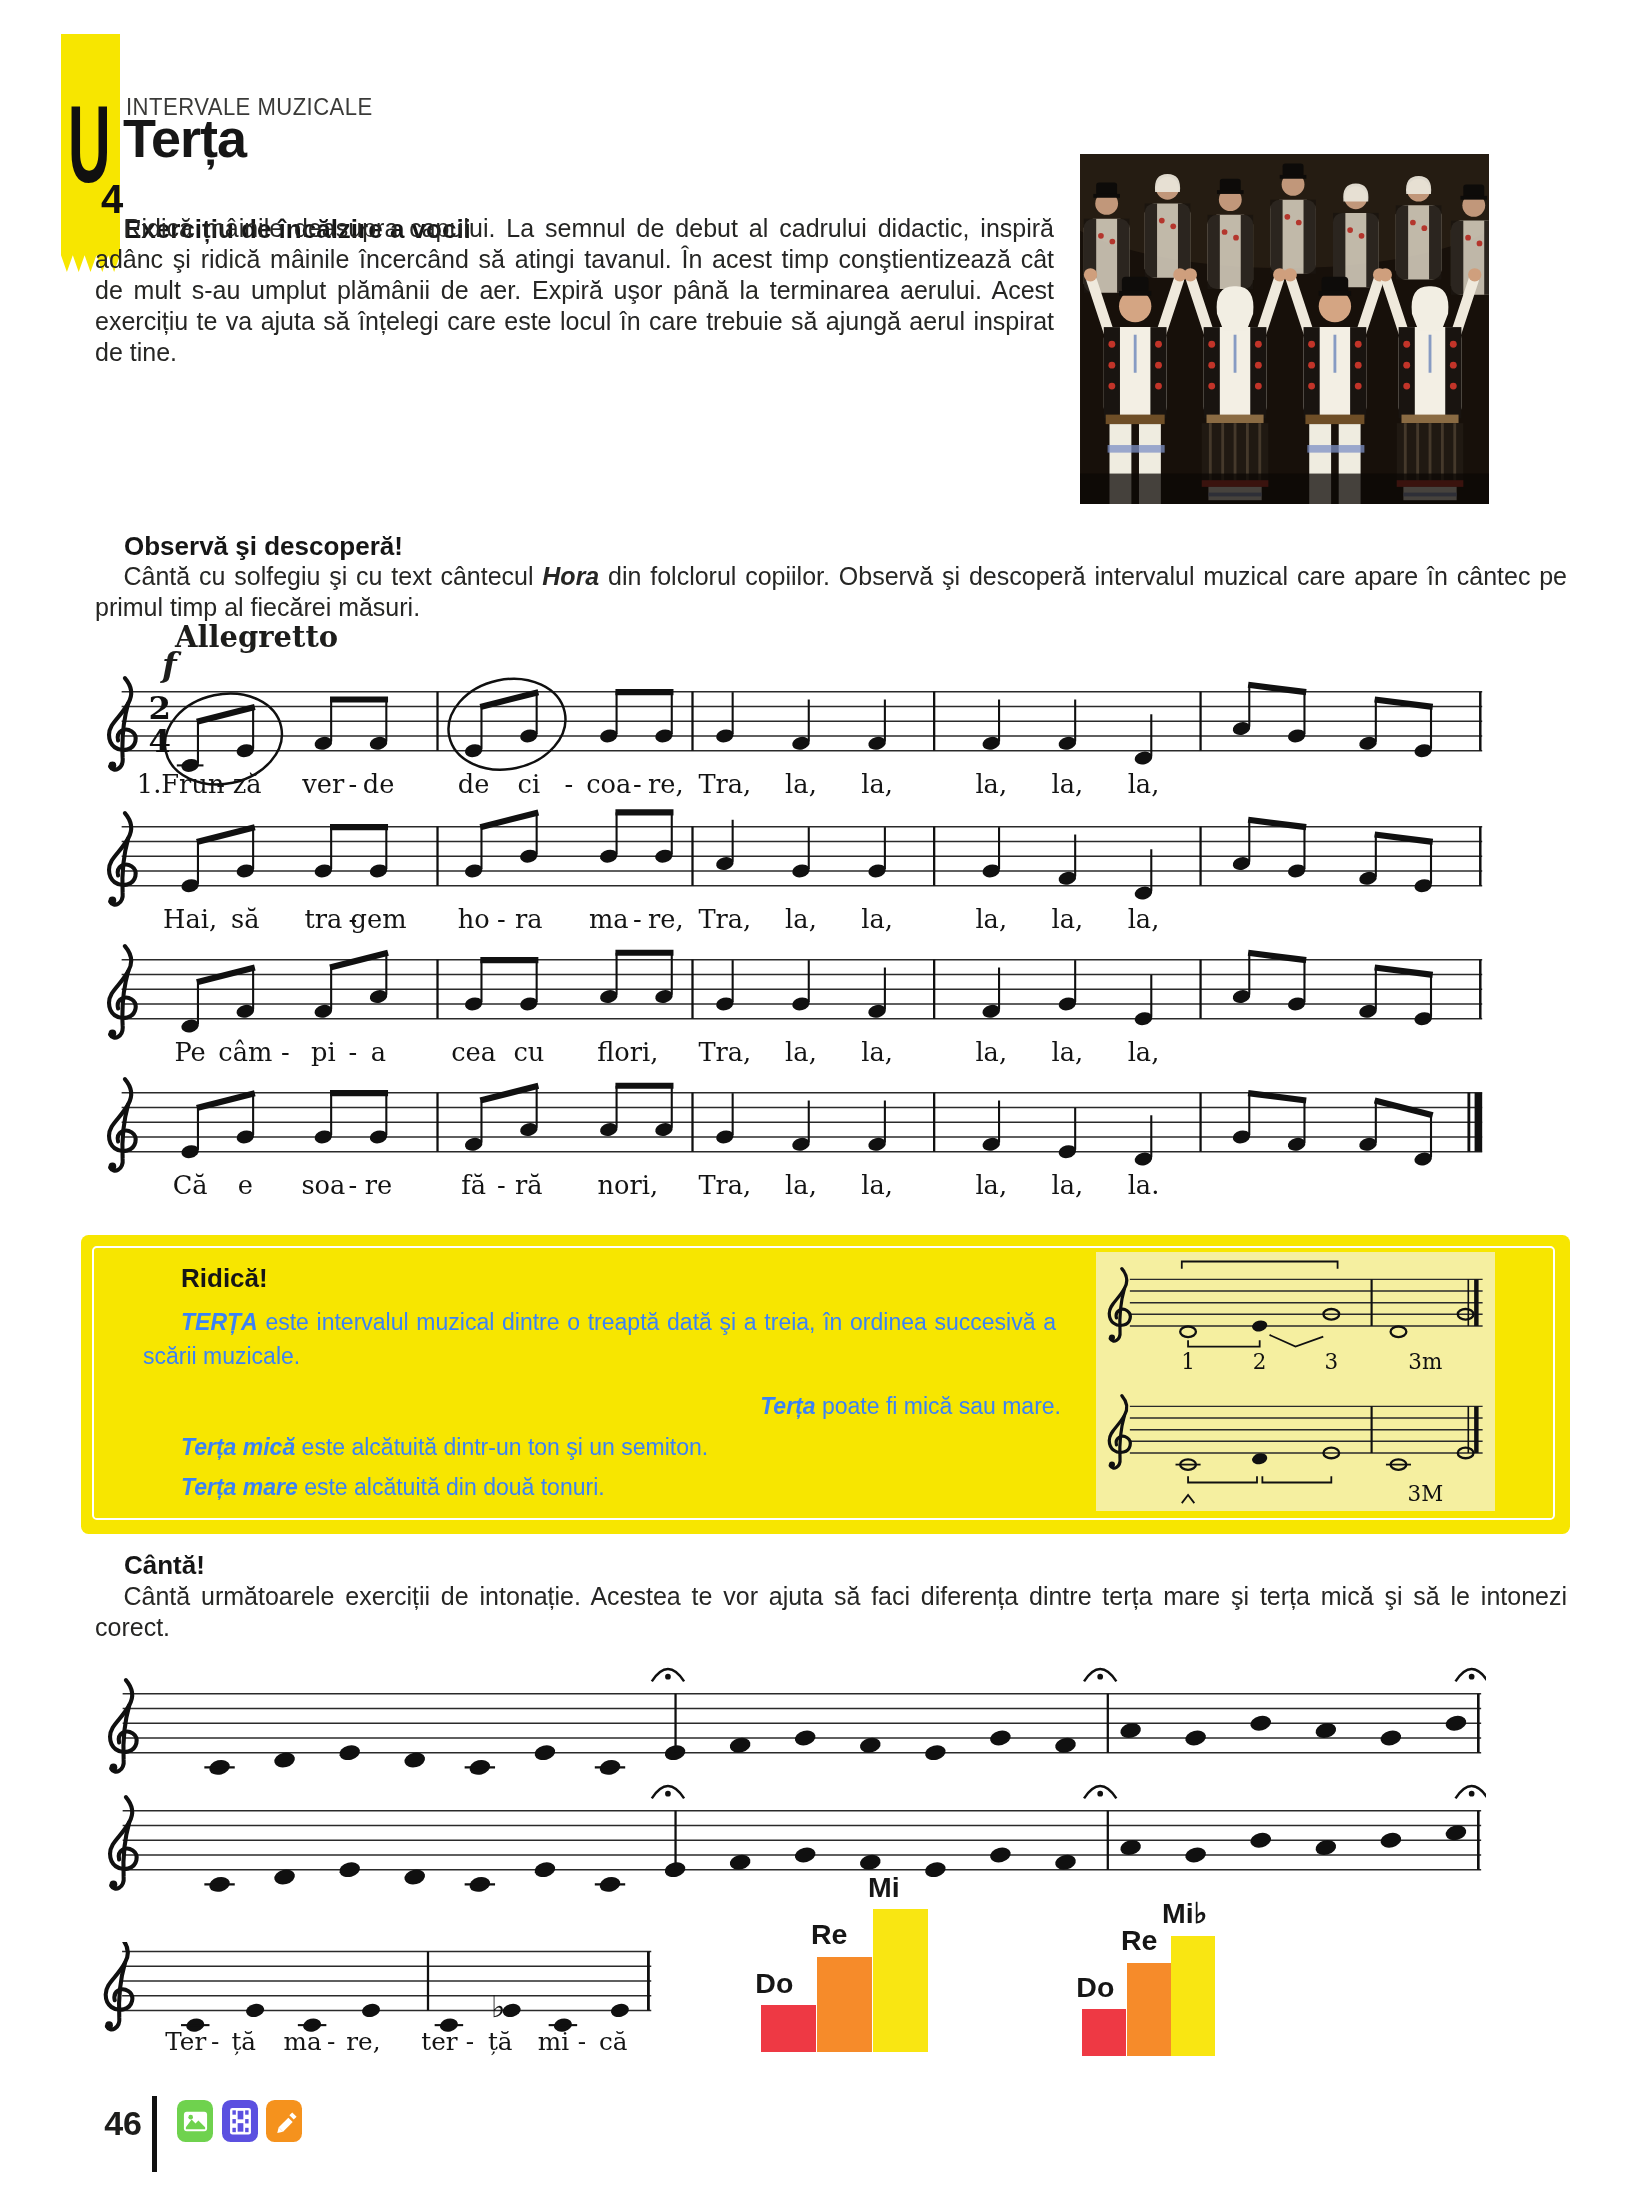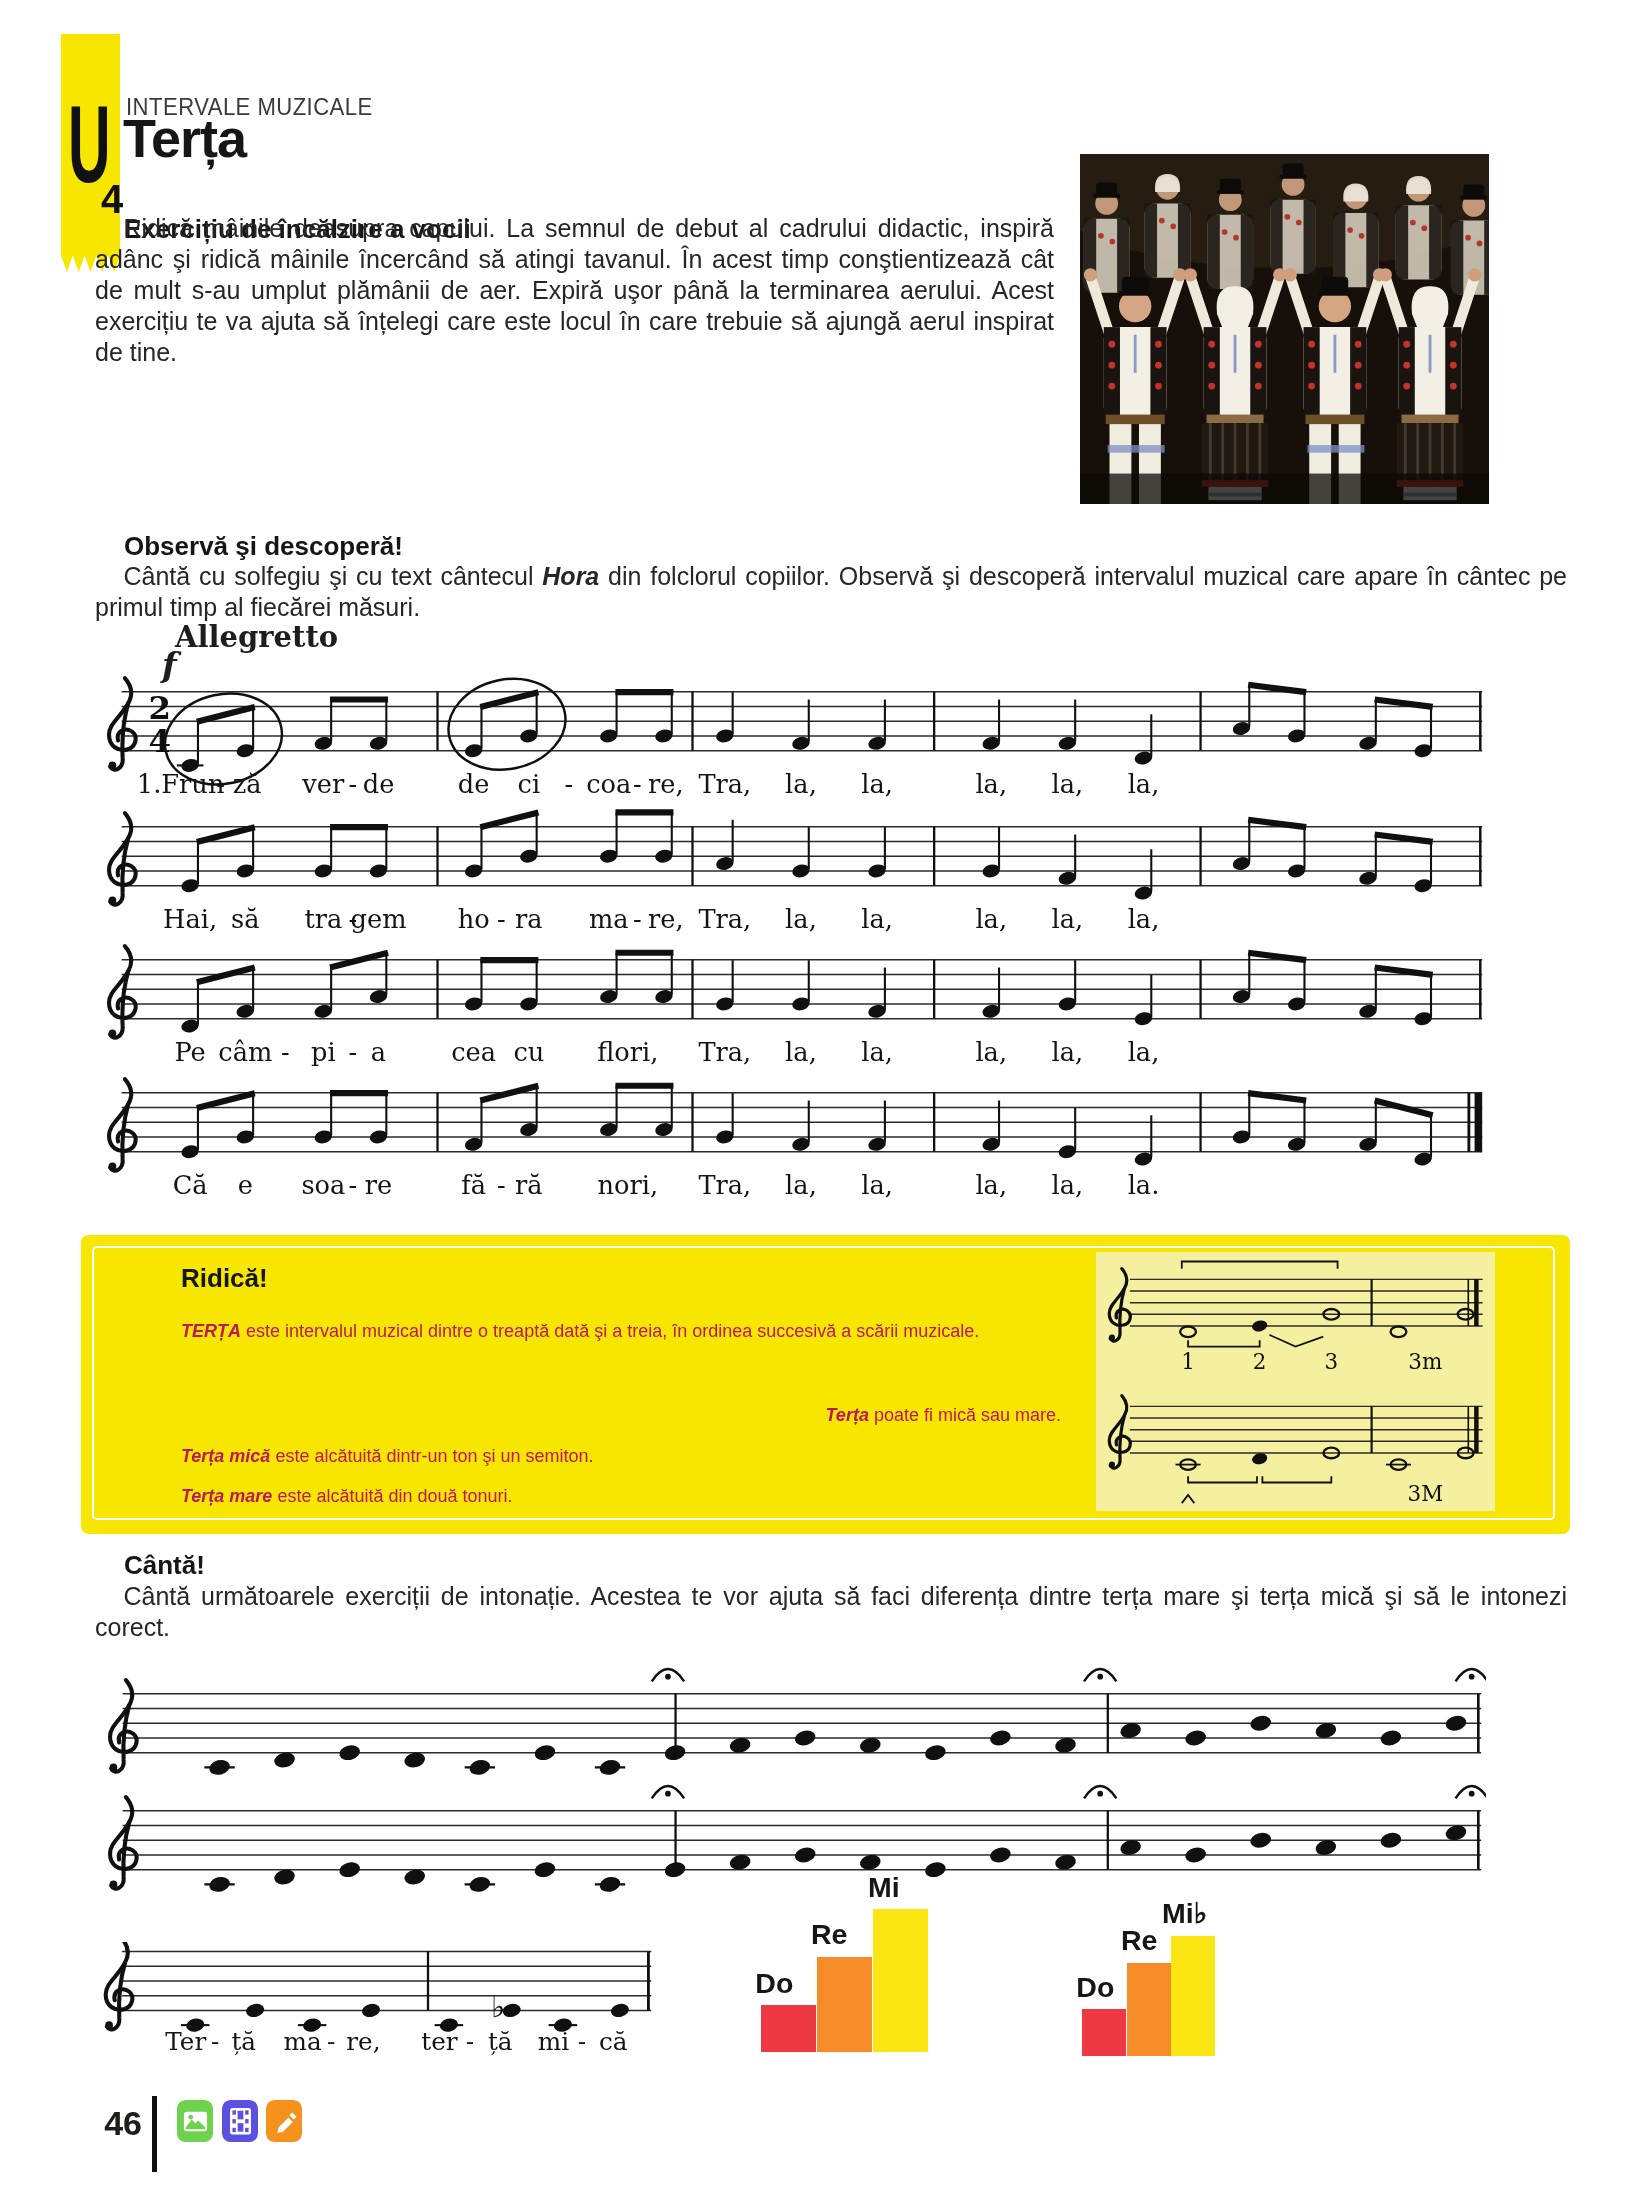--- a/index.html
+++ b/index.html
@@ -9,21 +9,21 @@
   .kicker{font-size:24px;color:#3a3a38;letter-spacing:0.5px;transform:scaleX(.92);transform-origin:left;}
   .title{font-size:54px;font-weight:700;letter-spacing:-1px;color:#161616;}
   .ribbon{background:#f7e600;clip-path:polygon(0 0,100% 0,100% 93%,90% 100%,80% 93%,70% 100%,60% 93%,50% 100%,40% 93%,30% 100%,20% 93%,10% 100%,0 93%);}
   .uletter{font-size:59px;font-weight:700;color:#101010;transform:scaleY(1.85);transform-origin:top left;line-height:1;}
   .unum{font-size:40px;font-weight:700;color:#101010;}
   .h2{font-size:26px;font-weight:700;color:#161616;}
   .body-text{font-size:25px;line-height:31px;text-align:justify;text-indent:28.5px;color:#262624;}
   .retine-box{background:#f7e600;border-radius:7.6px;}
   .retine-inner{border:2.9px solid #ffffff;border-radius:4.8px;}
   .retine-panel{background:#f5efa0;}
-  .retine-text{font-size:18px;line-height:53px;text-align:justify;color:#be185d;}
+  .retine-text{font-size:23px;line-height:34px;text-align:justify;color:#3b82f6;}
   .bi{font-weight:700;font-style:italic;}
   .serif{font-family:"DejaVu Serif","Liberation Serif",serif;}
   .tempo{font-size:29px;font-weight:700;}
   .dyn{font-size:34px;font-weight:700;font-style:italic;}
   .pagenum{font-size:34px;font-weight:700;}
   .vbar{background:#111;}
   .footer-icon{width:36px;height:42px;border-radius:8.6px;display:flex;align-items:center;justify-content:center;}
   .bar-label{position:absolute;font-size:28.5px;font-weight:700;color:#161616;white-space:nowrap;}
   svg text{font-family:"DejaVu Serif","Liberation Serif",serif;}
 </style>

